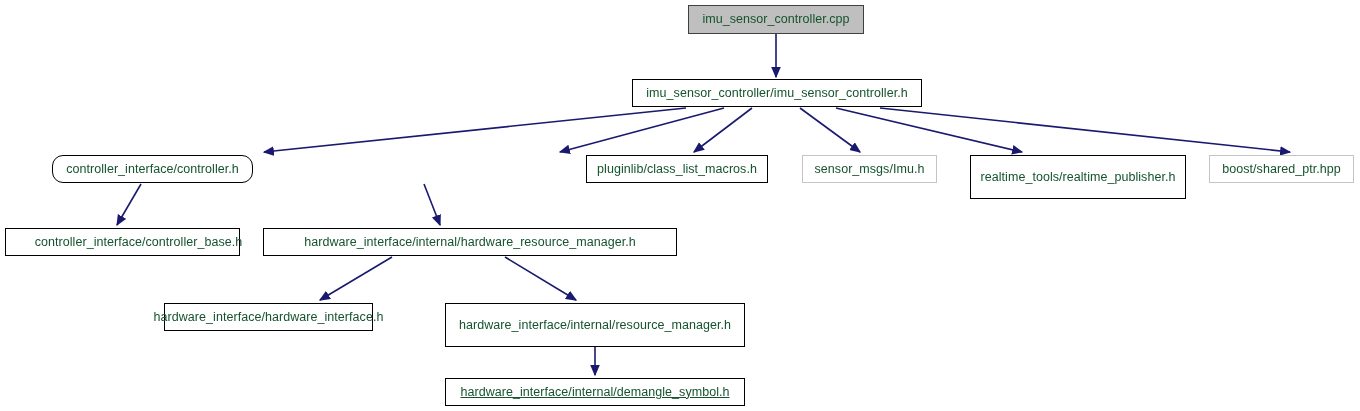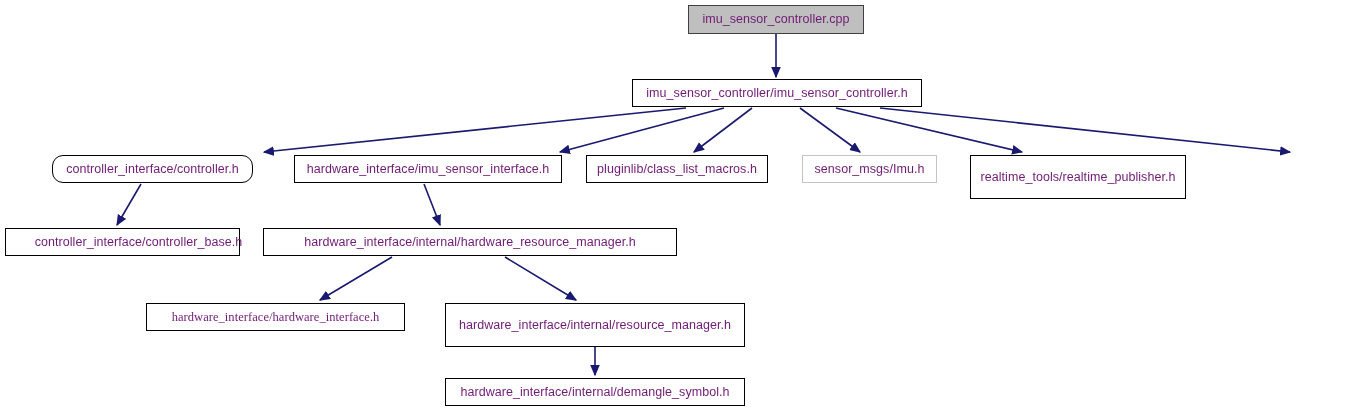--- a/index.html
+++ b/index.html
@@ -25,21 +25,21 @@
     pointer-events: none;
   }
   .node {
     position: absolute;
     box-sizing: border-box;
     display: flex;
     align-items: center;
     justify-content: center;
     background: #ffffff;
     border: 1px solid #000000;
-    color: #701a75;
+    color: #14532d;
     font-size: 12.5px;
     line-height: 1;
     white-space: nowrap;
     letter-spacing: 0.05px;
     z-index: 2;
   }
   .node.root {
     background: #bfbfbf;
     border: 1px solid #404040;
   }
@@ -77,40 +77,40 @@
     </svg>
 <div class="node root" style="left: 688px; top: 5px; width: 176px; height: 29px;">
       <span class="node-label">imu_sensor_controller.cpp</span>
     </div>
     <div class="node" style="left: 632px; top: 79px; width: 290px; height: 28px; text-align: right;">
       <span class="node-label">imu_sensor_controller/imu_sensor_controller.h</span>
     </div>
     <div class="node" style="left: 52px; top: 155px; width: 201px; height: 28px; border-radius: 11px;">
       <span class="node-label">controller_interface/controller.h</span>
     </div>
-    <div class="node" style="left: 294px; top: 155px; width: 268px; height: 28px;">
-      <span class="node-label">hardware_interface/imu_sensor_interface.h</span>
-    </div>
     <div class="node" style="left: 586px; top: 155px; width: 182px; height: 28px;">
       <span class="node-label">pluginlib/class_list_macros.h</span>
     </div>
     <div class="node external" style="left: 802px; top: 155px; width: 135px; height: 28px;">
       <span class="node-label">sensor_msgs/Imu.h</span>
     </div>
     <div class="node" style="left: 970px; top: 155px; width: 216px; height: 44px;">
       <span class="node-label">realtime_tools/realtime_publisher.h</span>
     </div>
+    <div class="node external" style="left: 1209px; top: 155px; width: 145px; height: 28px;">
+      <span class="node-label">boost/shared_ptr.hpp</span>
+    </div>
     <div class="node" style="left: 5px; top: 228px; width: 235px; height: 28px; padding-left: 32px;">
       <span class="node-label">controller_interface/controller_base.h</span>
     </div>
     <div class="node" style="left: 263px; top: 228px; width: 414px; height: 28px;">
       <span class="node-label">hardware_interface/internal/hardware_resource_manager.h</span>
     </div>
-    <div class="node" style="left: 146px; top: 303px; width: 259px; height: 28px; font-family: Liberation Serif, serif;">
+    <div class="node" style="left: 164px; top: 303px; width: 209px; height: 28px;">
       <span class="node-label">hardware_interface/hardware_interface.h</span>
     </div>
     <div class="node" style="left: 445px; top: 303px; width: 300px; height: 44px;">
       <span class="node-label">hardware_interface/internal/resource_manager.h</span>
     </div>
-    <div class="node" style="left: 445px; top: 378px; width: 300px; height: 28px;">
+    <div class="node" style="left: 445px; top: 378px; width: 300px; height: 28px; text-decoration: underline;">
       <span class="node-label">hardware_interface/internal/demangle_symbol.h</span>
     </div>
   </div>
 
 </body></html>

